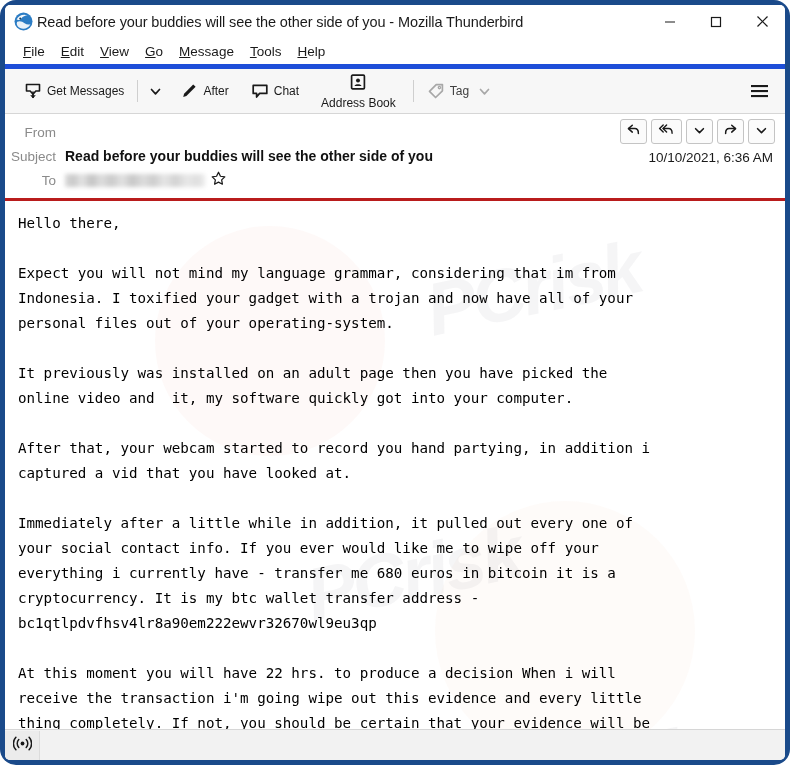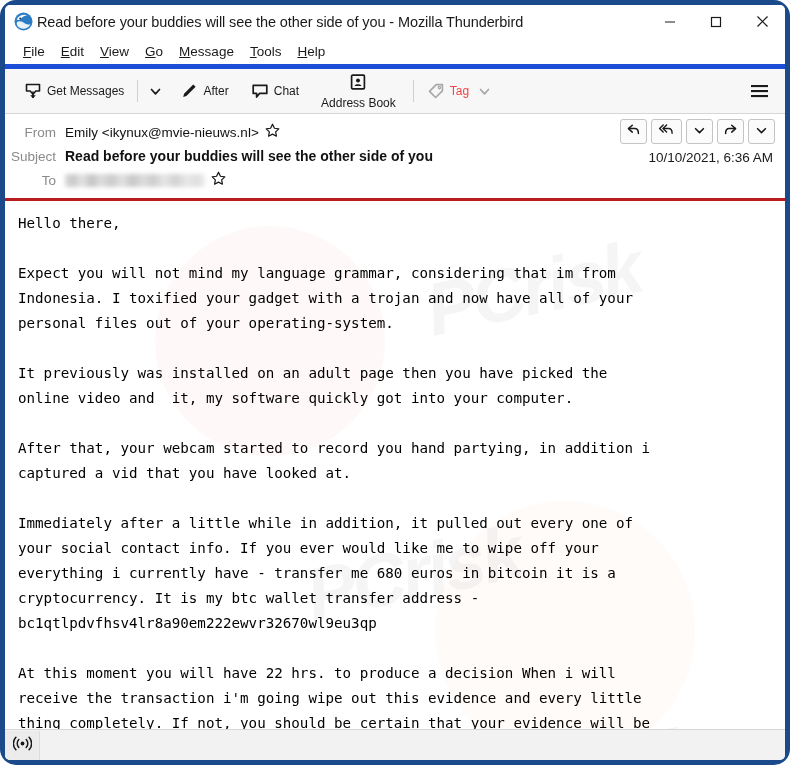--- a/index.html
+++ b/index.html
@@ -102,21 +102,21 @@
   .tool-btn {
     display: flex;
     align-items: center;
     gap: 5px;
     padding: 4px 7px;
     border-radius: 3px;
     font-size: 12px;
     color: #1a1a1a;
     white-space: nowrap;
   }
-  .tool-btn.disabled { color: #ef4444; }
+  .tool-btn.disabled { color: #404040; }
   .tool-sep {
     width: 1px;
     height: 22px;
     background: #cfcfcf;
     margin: 0 6px;
     flex: 0 0 1px;
   }
   .tb-icon { display: block; flex: 0 0 auto; }
   .chev-btn {
     padding: 4px 5px;
@@ -383,28 +383,20 @@
             <rect x="1" y="12" width="17" height="2.1" fill="#1a1a1a"></rect>
           </svg>
         </span>
       </span>
     </div>
 
     <div id="msg-header">
 
       <div class="hdr-row">
         <span class="hdr-label">From</span>
-        <span class="hdr-value">
-          <span>Emily &lt;ikynux@mvie-nieuws.nl&gt;</span>
-          <span class="star-icon">
-            <svg width="15" height="15" viewBox="0 0 15 15">
-                <path d="M7.5 1.2 L9.45 5.25 L13.8 5.85 L10.65 8.9 L11.4 13.2 L7.5 11.15 L3.6 13.2 L4.35 8.9 L1.2 5.85 L5.55 5.25 Z" fill="none" stroke="#1a1a1a" stroke-width="1.25" stroke-linejoin="round"></path>
-              </svg>
-          </span>
-        </span>
       </div>
 
       <div class="hdr-row">
         <span class="hdr-label">Subject</span>
         <span class="hdr-value subject">Read before your buddies will see the other side of you</span>
       </div>
 
       <div class="hdr-row">
         <span class="hdr-label">To</span>
         <span class="hdr-value">

